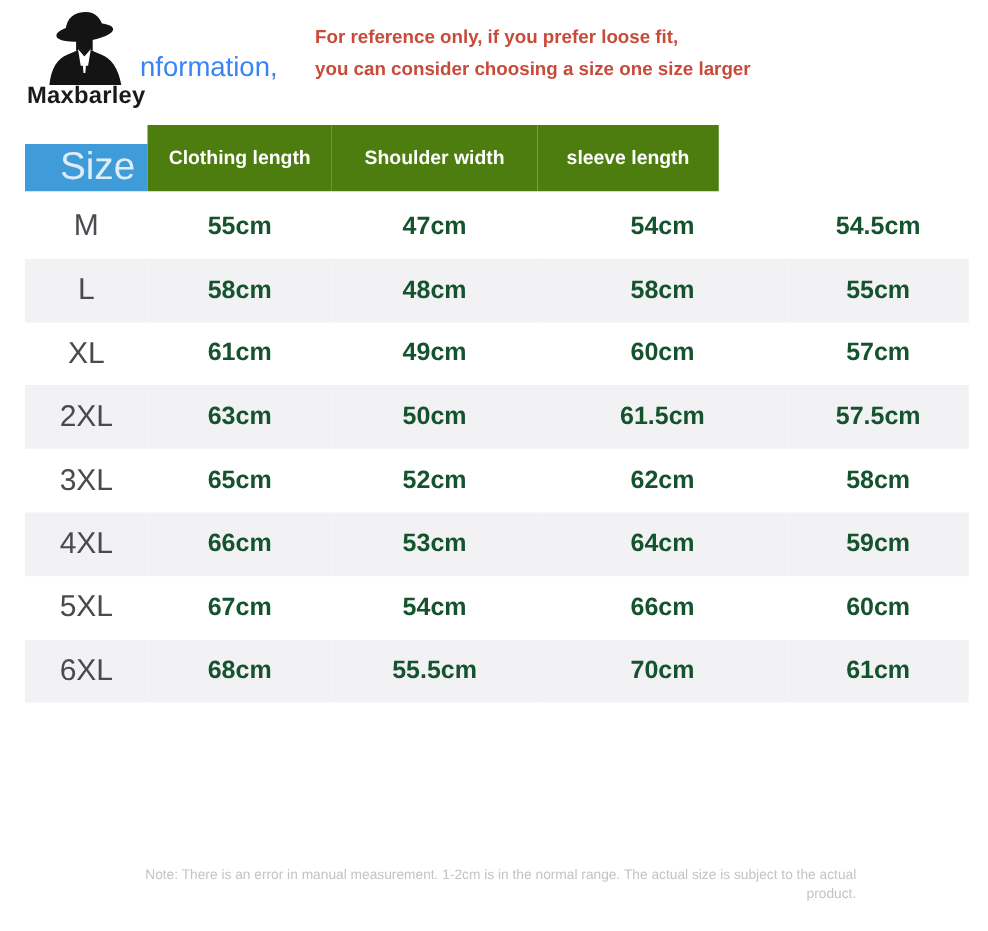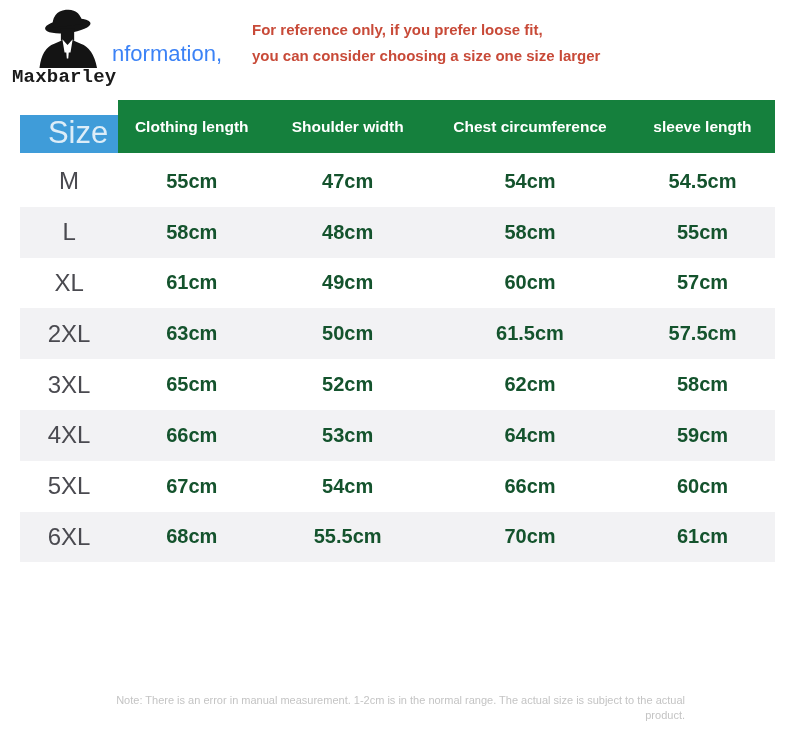--- a/index.html
+++ b/index.html
@@ -1,30 +1,30 @@
 <!DOCTYPE html>
 <html><head>
 <meta charset="utf-8">
 <style>
   html,body{margin:0;padding:0;}
   body{
     width:790px;height:745px;background:#ffffff;position:relative;overflow:hidden;
     font-family:"Liberation Sans", sans-serif;
   }
   
-  .brand{position:absolute;left:12px;top:6px;width:114px;font-family:Liberation Mono, monospace;}
+  .brand{position:absolute;left:12px;top:6px;width:114px;text-align:center;}
   .brand svg{display:block;margin:0 auto;}
   .brand-name{font-weight:bold;font-size:19px;color:#1a1a1a;margin-top:-2px;letter-spacing:.2px;}
   .title-fragment{position:absolute;left:112px;top:41px;font-size:22px;color:#3b82f6;}
   .notice{position:absolute;left:252px;top:17px;font-weight:bold;font-size:15px;
     line-height:26px;color:#c84a38;}
   
   .tablewrap{position:absolute;left:20px;top:100px;width:755px;}
   .thead{display:flex;height:53px;}
-  .th{background:#15803d;color:#ffffff;font-weight:bold;font-size:15.5px;
+  .th{background:#4d7c0f;color:#ffffff;font-weight:bold;font-size:15.5px;
     display:flex;align-items:center;justify-content:center;box-sizing:border-box;}
   .th.c0{width:13%;background:linear-gradient(180deg,#ffffff 0 15px,#3f9cd9 15px);
     color:rgba(255,255,255,.82);font-weight:400;font-size:31px;padding-top:13px;padding-left:18px;}
   .th.c1{width:19.5%;}
   .th.c2{width:21.8%;}
   .th.c3{width:26.5%;}
   .th.c4{width:19.2%;}
   .gap{height:3px;background:#ffffff;}
   table{border-collapse:collapse;width:100%;table-layout:fixed;}
   col.c0{width:13%;} col.c1{width:19.5%;} col.c2{width:21.8%;}
@@ -63,21 +63,20 @@
 <div class="notice">
   <div>For reference only, if you prefer loose fit,</div>
   <div>you can consider choosing a size one size larger</div>
 </div>
 
 <div class="tablewrap">
   <div class="thead">
     <div class="th c0">Size</div>
     <div class="th c1">Clothing length</div>
     <div class="th c2">Shoulder width</div>
-    <div class="th c3">Chest circumference</div>
     <div class="th c4">sleeve length</div>
   </div>
   <div class="gap"></div>
   <table>
     <colgroup>
       <col class="c0">
         <col class="c1">
         <col class="c2">
         <col class="c3">
         <col class="c4">

